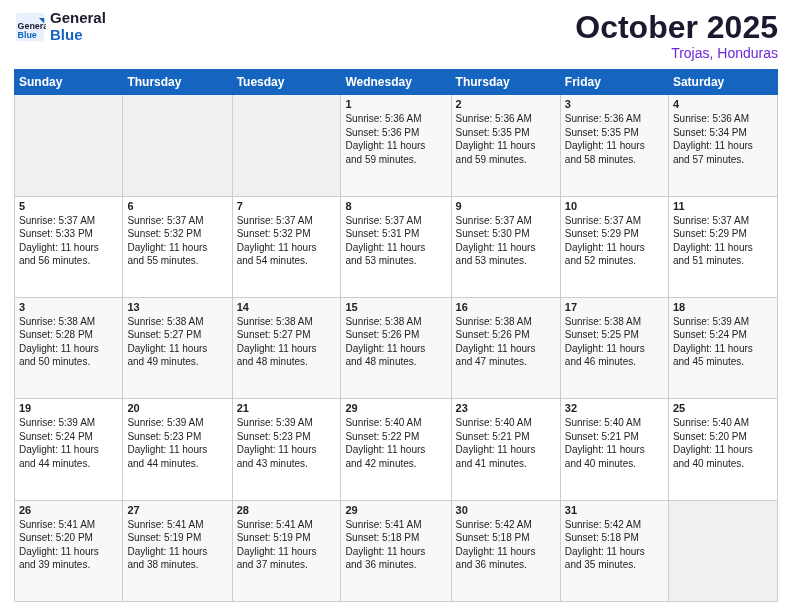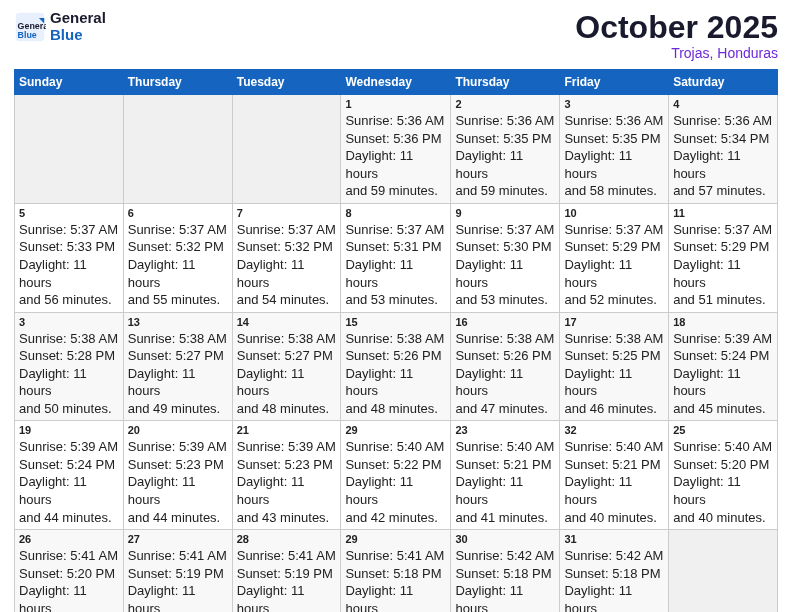--- a/index.html
+++ b/index.html
@@ -83,21 +83,21 @@
     .calendar tbody tr:nth-child(even) td {
       background: #fff;
     }
     .day-num {
       font-size: 11px;
       font-weight: bold;
       display: block;
       margin-bottom: 2px;
     }
     .day-info {
-      font-size: 13px;
+      font-size: 10px;
       color: #222;
       line-height: 1.35;
     }
     .empty { background: #f0f0f0 !important; }
   </style>
 </head>
 <body>
 
 <div class="page">
   <div class="header">

